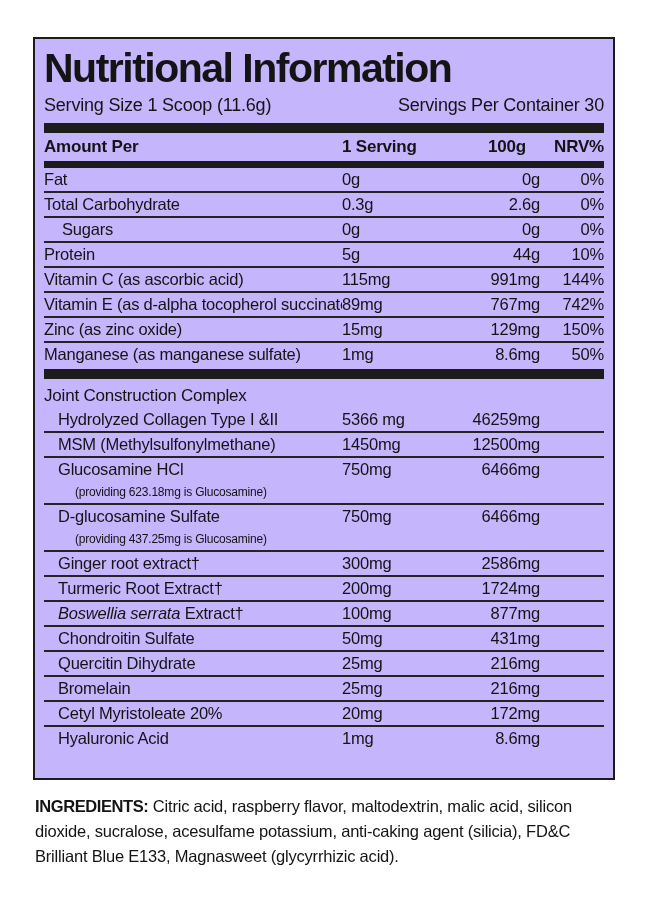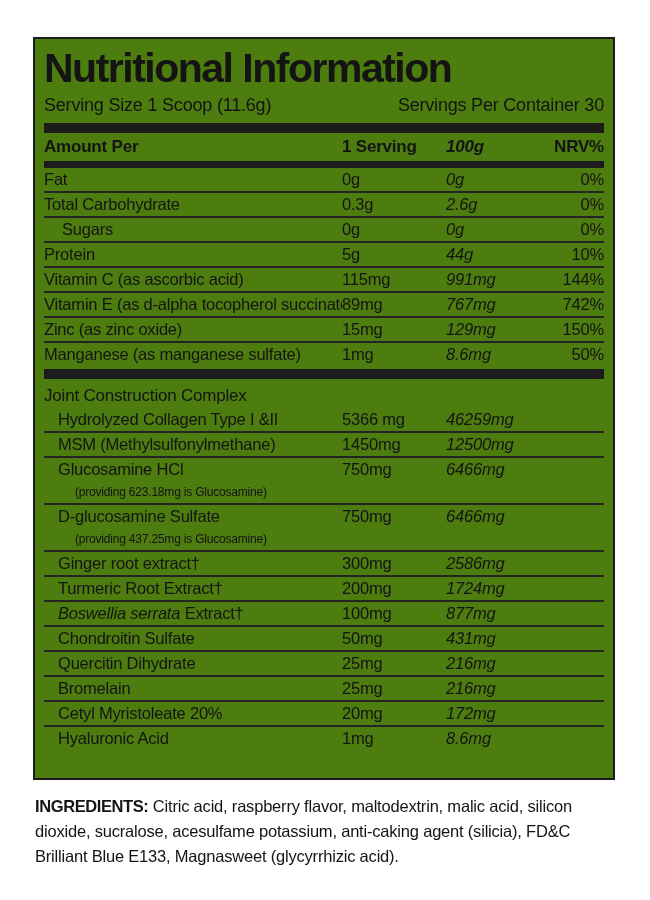--- a/index.html
+++ b/index.html
@@ -8,21 +8,21 @@
     width: 650px; height: 900px;
     font-family: "Liberation Sans", sans-serif;
     color: #141414;
   }
   .page { position: relative; width: 650px; height: 900px; overflow: hidden; background: #fff; }
 
   .box {
     position: absolute; left: 33px; top: 37px;
     width: 582px; height: 743px;
     border: 2px solid #1c1c1c;
-    background: #4d7c0f;
+    background: #c4b5fd;
     padding: 4px 9px 0 9px;
   }
 
   .title {
     font-size: 41px; font-weight: bold;
     letter-spacing: -1.5px; line-height: 46px;
     margin-top: 2px; white-space: nowrap;
   }
 
   .serving-line {
@@ -37,21 +37,21 @@
   .bar-mid { margin: 3px 0; }
 
   .head-row { display: flex; font-weight: bold; font-size: 17px; line-height: 28px; letter-spacing: -0.2px; }
 
   .rows .row { border-bottom: 2px solid #242424; }
   .rows .row:last-child { border-bottom: none; }
 
   .row-main { display: flex; font-size: 16.5px; line-height: 23px; letter-spacing: -0.2px; }
   .c-name { flex: 1; white-space: nowrap; overflow: hidden; }
   .c-serv { width: 104px; white-space: nowrap; }
-  .c-100g { width: 94px; text-align: left; white-space: nowrap; font-style: italic; }
+  .c-100g { width: 94px; text-align: right; white-space: nowrap; }
   .c-nrv  { width: 64px;  text-align: right; white-space: nowrap; }
   .h-100g { padding-right: 14px; }
 
   .indent { padding-left: 18px; }
   .ind { padding-left: 14px; }
   .row-note { font-size: 12px; line-height: 22px; padding-left: 31px; letter-spacing: -0.2px; }
 
   .complex-title { font-weight: normal; font-size: 17px; line-height: 24px; padding-top: 2px; letter-spacing: -0.2px; }
   .italic { font-style: italic; }
 

